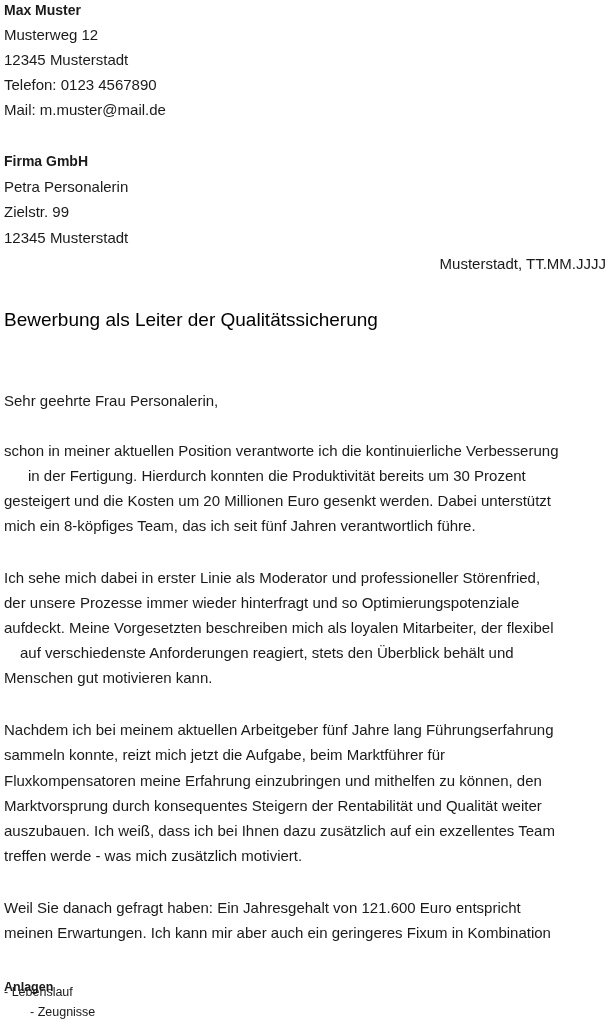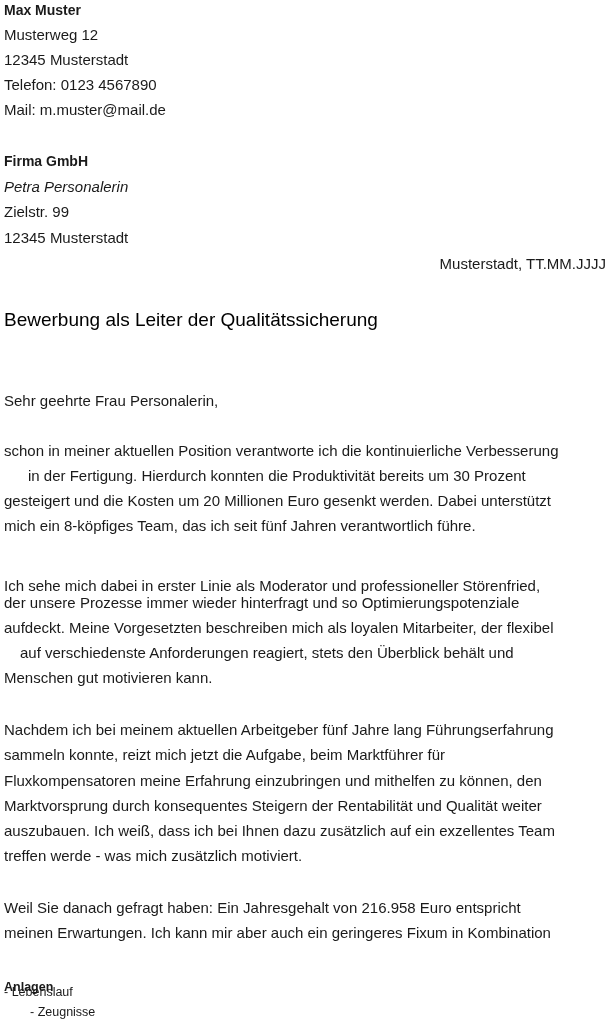--- a/index.html
+++ b/index.html
@@ -20,57 +20,57 @@
 <div>
   <div class="line bold" style="top:0px;">Max Muster</div>
   <div class="line" style="top:25px;">Musterweg 12</div>
   <div class="line" style="top:50px;">12345 Musterstadt</div>
   <div class="line" style="top:75px;">Telefon: 0123 4567890</div>
   <div class="line" style="top:100px;">Mail: m.muster@mail.de</div>
 </div>
 
 <div>
   <div class="line bold" style="top:151px;">Firma GmbH</div>
-  <div class="line" style="top:177px;font-style:italic;">Petra Personalerin</div>
+  <div class="line" style="top:177px;">Petra Personalerin</div>
   <div class="line" style="top:202px;">Zielstr. 99</div>
   <div class="line" style="top:228px;">12345 Musterstadt</div>
 </div>
 
 <div class="date">Musterstadt, TT.MM.JJJJ</div>
 
 <div class="subject">Bewerbung als Leiter der Qualitätssicherung</div>
 
 <div class="line" style="top:391px;text-align:center;">Sehr geehrte Frau Personalerin,</div>
 
 <div>
   <div class="line" style="top:441px;">schon in meiner aktuellen Position verantworte ich die kontinuierliche Verbesserung</div>
   <div class="line" style="top:466px;margin-left:24px;">in der Fertigung. Hierdurch konnten die Produktivität bereits um 30 Prozent</div>
   <div class="line" style="top:491px;">gesteigert und die Kosten um 20 Millionen Euro gesenkt werden. Dabei unterstützt</div>
   <div class="line" style="top:516px;">mich ein 8-köpfiges Team, das ich seit fünf Jahren verantwortlich führe.</div>
 </div>
 
 <div>
-  <div class="line" style="top:568px;margin-top:8px;">Ich sehe mich dabei in erster Linie als Moderator und professioneller Störenfried,</div>
+  <div class="line" style="top:568px;">Ich sehe mich dabei in erster Linie als Moderator und professioneller Störenfried,</div>
   <div class="line" style="top:593px;">der unsere Prozesse immer wieder hinterfragt und so Optimierungspotenziale</div>
   <div class="line" style="top:618px;">aufdeckt. Meine Vorgesetzten beschreiben mich als loyalen Mitarbeiter, der flexibel</div>
   <div class="line" style="top:643px;margin-left:16px;">auf verschiedenste Anforderungen reagiert, stets den Überblick behält und</div>
   <div class="line" style="top:668px;">Menschen gut motivieren kann.</div>
 </div>
 
 <div>
   <div class="line" style="top:720px;">Nachdem ich bei meinem aktuellen Arbeitgeber fünf Jahre lang Führungserfahrung</div>
   <div class="line" style="top:745px;">sammeln konnte, reizt mich jetzt die Aufgabe, beim Marktführer für</div>
   <div class="line" style="top:771px;">Fluxkompensatoren meine Erfahrung einzubringen und mithelfen zu können, den</div>
   <div class="line" style="top:796px;">Marktvorsprung durch konsequentes Steigern der Rentabilität und Qualität weiter</div>
   <div class="line" style="top:821px;">auszubauen. Ich weiß, dass ich bei Ihnen dazu zusätzlich auf ein exzellentes Team</div>
   <div class="line" style="top:846px;">treffen werde - was mich zusätzlich motiviert.</div>
 </div>
 
 <div>
-  <div class="line" style="top:898px;">Weil Sie danach gefragt haben: Ein Jahresgehalt von 216.958 Euro entspricht</div>
+  <div class="line" style="top:898px;">Weil Sie danach gefragt haben: Ein Jahresgehalt von 121.600 Euro entspricht</div>
   <div class="line" style="top:923px;">meinen Erwartungen. Ich kann mir aber auch ein geringeres Fixum in Kombination</div>
 </div>
 
 <div>
   <div class="line small-bold" style="top:962px;margin-top:16px;">Anlagen</div>
   <div class="line small" style="top:983px;">- Lebenslauf</div>
   <div class="line small" style="top:1003px;margin-left:26px;">- Zeugnisse</div>
 </div>
 
 </body></html>

